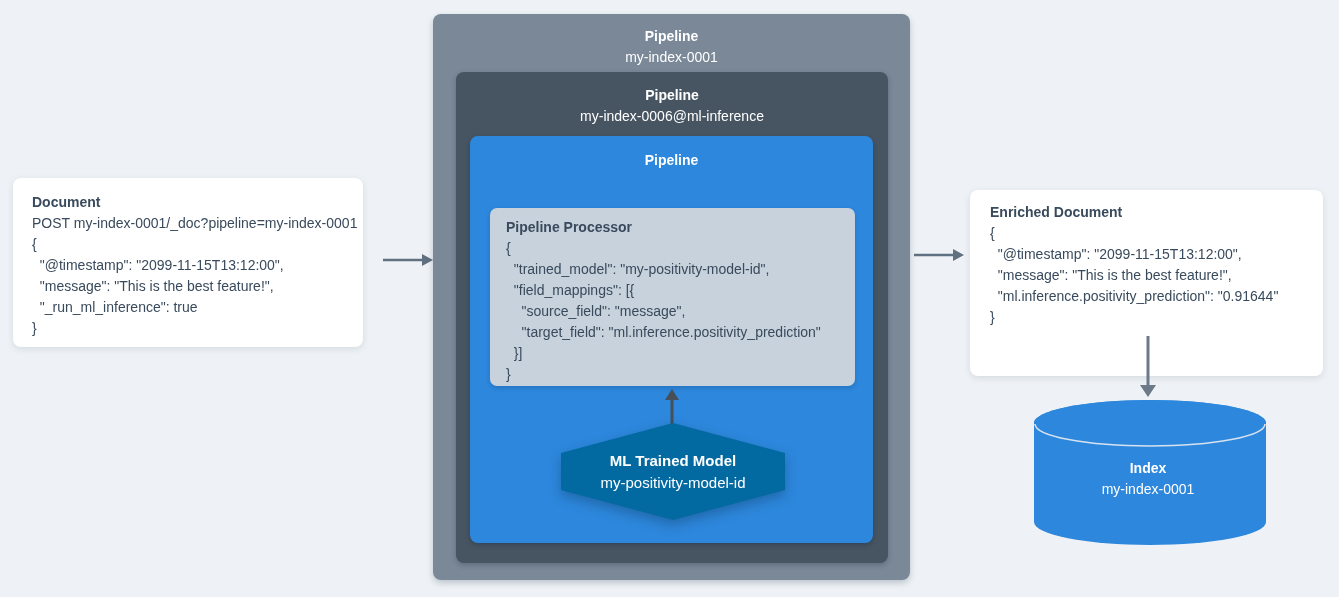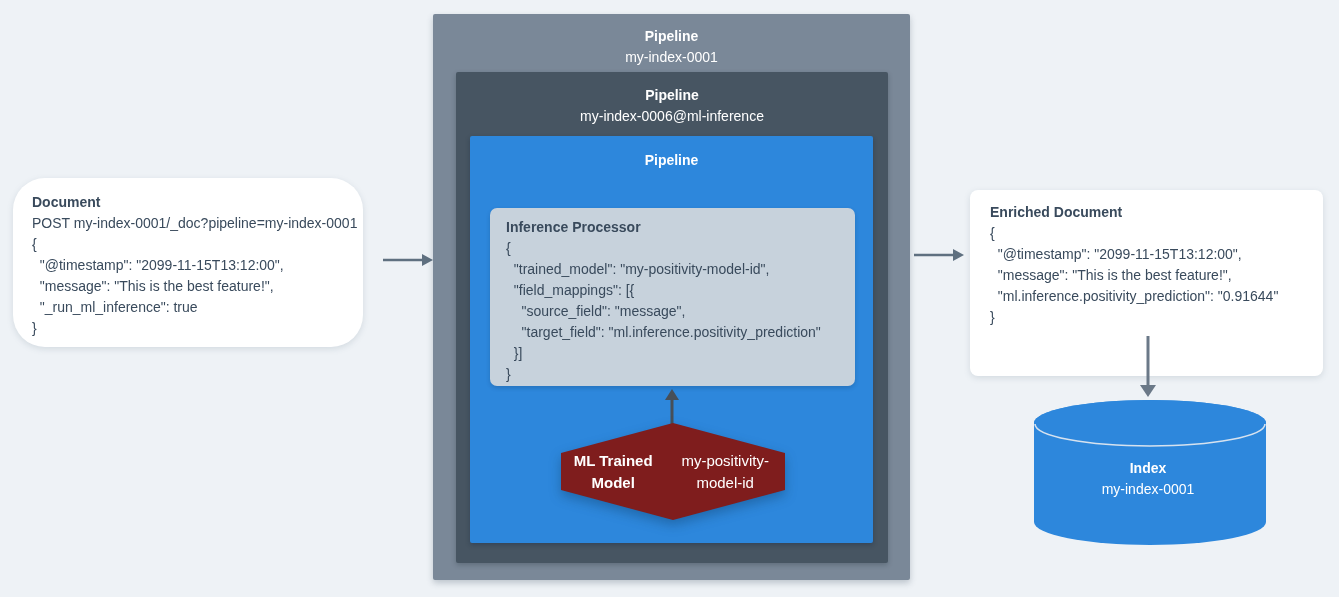--- a/index.html
+++ b/index.html
@@ -21,25 +21,25 @@
     background: #ffffff;
     border-radius: 8px;
     box-shadow: 0 2px 6px rgba(90,110,130,0.18);
     font-size: 14px;
     line-height: 21px;
     color: #394a5c;
   }
   .card-title { font-weight: bold; }
   .code-line { white-space: pre; }
 
-  #document-card { left: 13px; top: 178px; width: 350px; height: 169px; padding: 14px 19px 8px 19px; border-radius: 32px; }
+  #document-card { left: 13px; top: 178px; width: 350px; height: 169px; padding: 14px 19px 8px 19px; }
   #enriched-card { left: 970px; top: 190px; width: 353px; height: 186px; padding: 12px 20px; }
 
   
-  .pipeline-box { position: absolute; border-radius: 2px; }
+  .pipeline-box { position: absolute; border-radius: 8px; }
   #pipeline-outer {
     left: 433px; top: 14px; width: 477px; height: 566px;
     background: #7a8898;
     box-shadow: 0 3px 6px rgba(40,60,80,0.25);
   }
   #pipeline-mid {
     left: 23px; top: 58px; width: 432px; height: 491px;
     background: #475562;
     box-shadow: 0 2px 5px rgba(20,30,40,0.25);
   }
@@ -68,23 +68,23 @@
   }
 
   
   #hexagon-wrap {
     position: absolute;
     left: 561px; top: 423px; width: 224px; height: 97px;
     filter: drop-shadow(0 5px 6px rgba(10,50,80,0.35));
   }
   #hexagon {
     width: 100%; height: 100%;
-    background: #7f1d1d;
+    background: #0369a1;
     clip-path: polygon(50% 0%, 100% 31%, 100% 69%, 50% 100%, 0% 69%, 0% 31%);
-    display: flex; flex-direction: row; justify-content: center; align-items: center;
+    display: flex; flex-direction: column; justify-content: center; align-items: center;
     color: #ffffff; font-size: 15px; line-height: 22px; text-align: center;
   }
   #hexagon .model-title { font-weight: bold; }
 
   
   #cylinder { position: absolute; left: 1034px; top: 400px; width: 228px; height: 146px; }
   #cylinder svg { position: absolute; left: 0; top: 0; }
   #cylinder-labels {
     position: absolute; left: 0; top: 58px; width: 100%;
     text-align: center; color: #ffffff; font-size: 14px; line-height: 21px;
@@ -129,21 +129,21 @@
         <div class="pipeline-label">Pipeline</div>
         <div class="pipeline-name">my-index-0006@ml-inference</div>
       </div>
 
       <div class="pipeline-box" id="pipeline-blue">
         <div class="pipeline-header">
           <div class="pipeline-label">Pipeline</div>
         </div>
 
         <div id="processor-box">
-          <div class="card-title">Inference Processor</div>
+          <div class="card-title">Pipeline Processor</div>
           <div class="code-line">{</div>
           <div class="code-line">  "trained_model": "my-positivity-model-id",</div>
           <div class="code-line">  "field_mappings": [{</div>
           <div class="code-line">    "source_field": "message",</div>
           <div class="code-line">    "target_field": "ml.inference.positivity_prediction"</div>
           <div class="code-line">  }]</div>
           <div class="code-line">}</div>
         </div>
       </div>
     </div>

